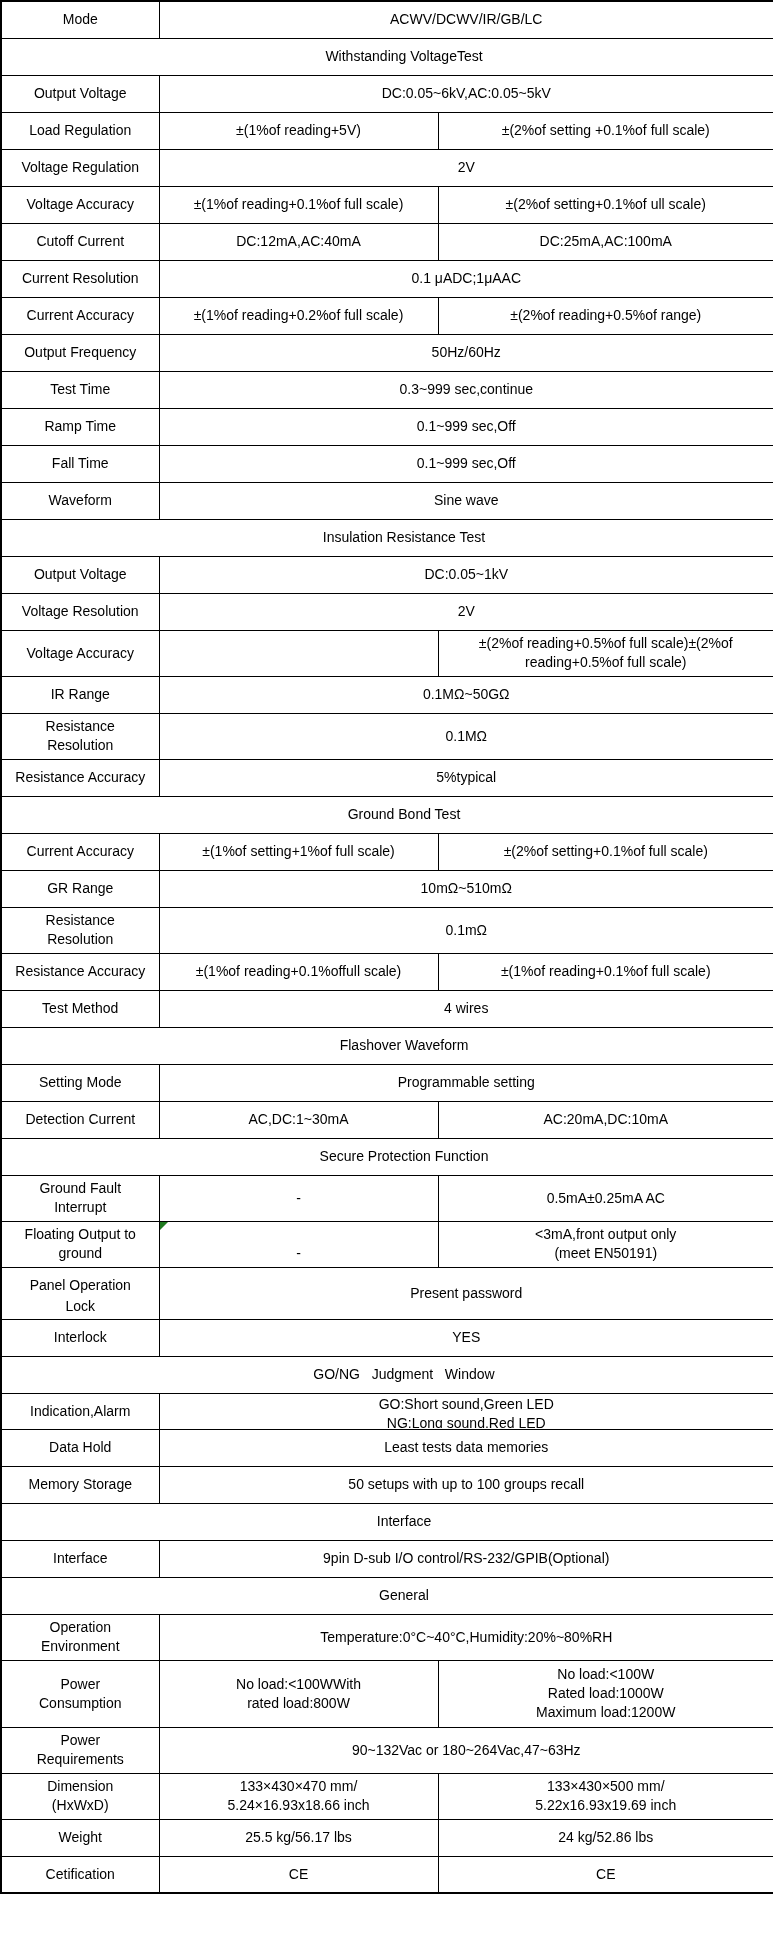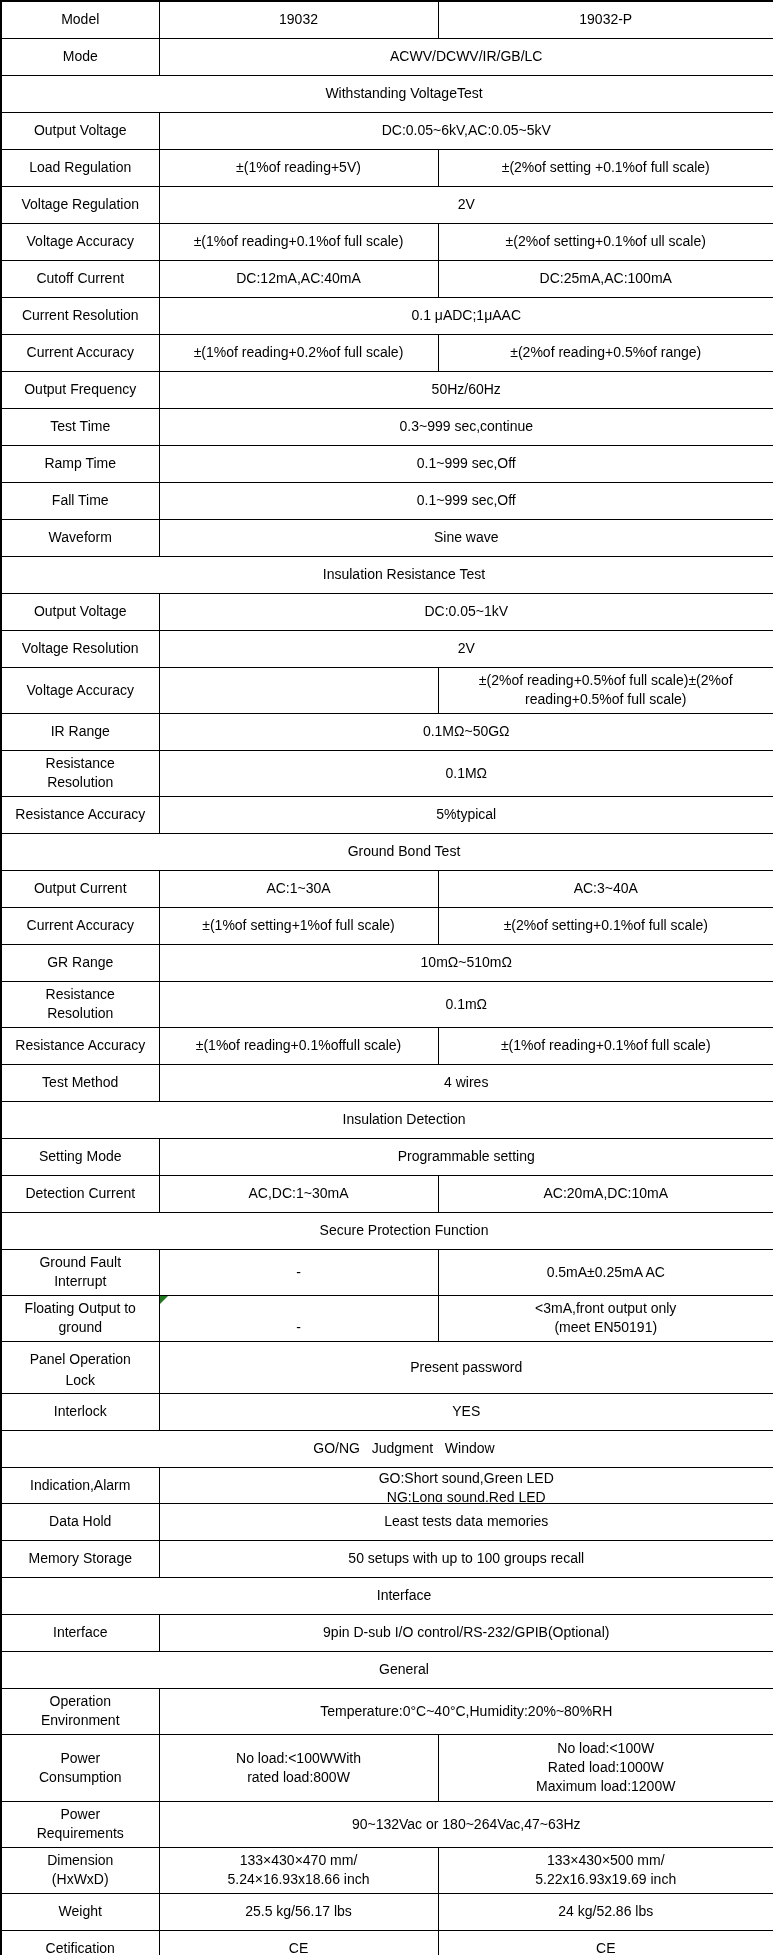--- a/index.html
+++ b/index.html
@@ -45,25 +45,20 @@
 <body>
 
 <table class="spec">
   <colgroup>
     <col style="width:158px">
     <col style="width:279px">
     <col style="width:336px">
   </colgroup>
   <tbody id="spec-body">
       <tr style="height: 37px;">
-        <td class="lbl">Model</td>
-        <td>19032</td>
-        <td>19032-P</td>
-      </tr>
-      <tr style="height: 37px;">
         <td class="lbl">Mode</td>
         <td colspan="2">ACWV/DCWV/IR/GB/LC</td>
       </tr>
       <tr style="height: 37px;">
         <td class="section" colspan="3">Withstanding VoltageTest</td>
       </tr>
       <tr style="height: 37px;">
         <td class="lbl">Output Voltage</td>
         <td colspan="2">DC:0.05~6kV,AC:0.05~5kV</td>
       </tr>
@@ -142,25 +137,20 @@
         <td colspan="2">0.1MΩ</td>
       </tr>
       <tr style="height: 37px;">
         <td class="lbl">Resistance Accuracy</td>
         <td colspan="2">5%typical</td>
       </tr>
       <tr style="height: 37px;">
         <td class="section" colspan="3">Ground Bond Test</td>
       </tr>
       <tr style="height: 37px;">
-        <td class="lbl">Output Current</td>
-        <td>AC:1~30A</td>
-        <td>AC:3~40A</td>
-      </tr>
-      <tr style="height: 37px;">
         <td class="lbl">Current Accuracy</td>
         <td>±(1%of setting+1%of full scale)</td>
         <td>±(2%of setting+0.1%of full scale)</td>
       </tr>
       <tr style="height: 37px;">
         <td class="lbl">GR Range</td>
         <td colspan="2">10mΩ~510mΩ</td>
       </tr>
       <tr style="height: 46px;">
         <td class="lbl">Resistance
@@ -170,21 +160,21 @@
       <tr style="height: 37px;">
         <td class="lbl">Resistance Accuracy</td>
         <td>±(1%of reading+0.1%offull scale)</td>
         <td>±(1%of reading+0.1%of full scale)</td>
       </tr>
       <tr style="height: 37px;">
         <td class="lbl">Test Method</td>
         <td colspan="2">4 wires</td>
       </tr>
       <tr style="height: 37px;">
-        <td class="section" colspan="3">Insulation Detection</td>
+        <td class="section" colspan="3">Flashover Waveform</td>
       </tr>
       <tr style="height: 37px;">
         <td class="lbl">Setting Mode</td>
         <td colspan="2">Programmable setting</td>
       </tr>
       <tr style="height: 37px;">
         <td class="lbl">Detection Current</td>
         <td>AC,DC:1~30mA</td>
         <td>AC:20mA,DC:10mA</td>
       </tr>

